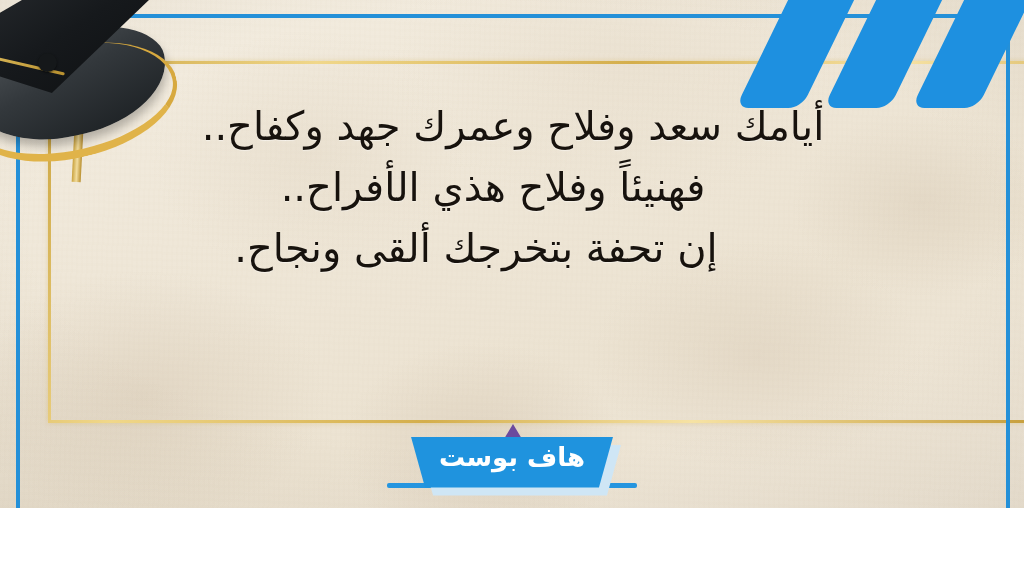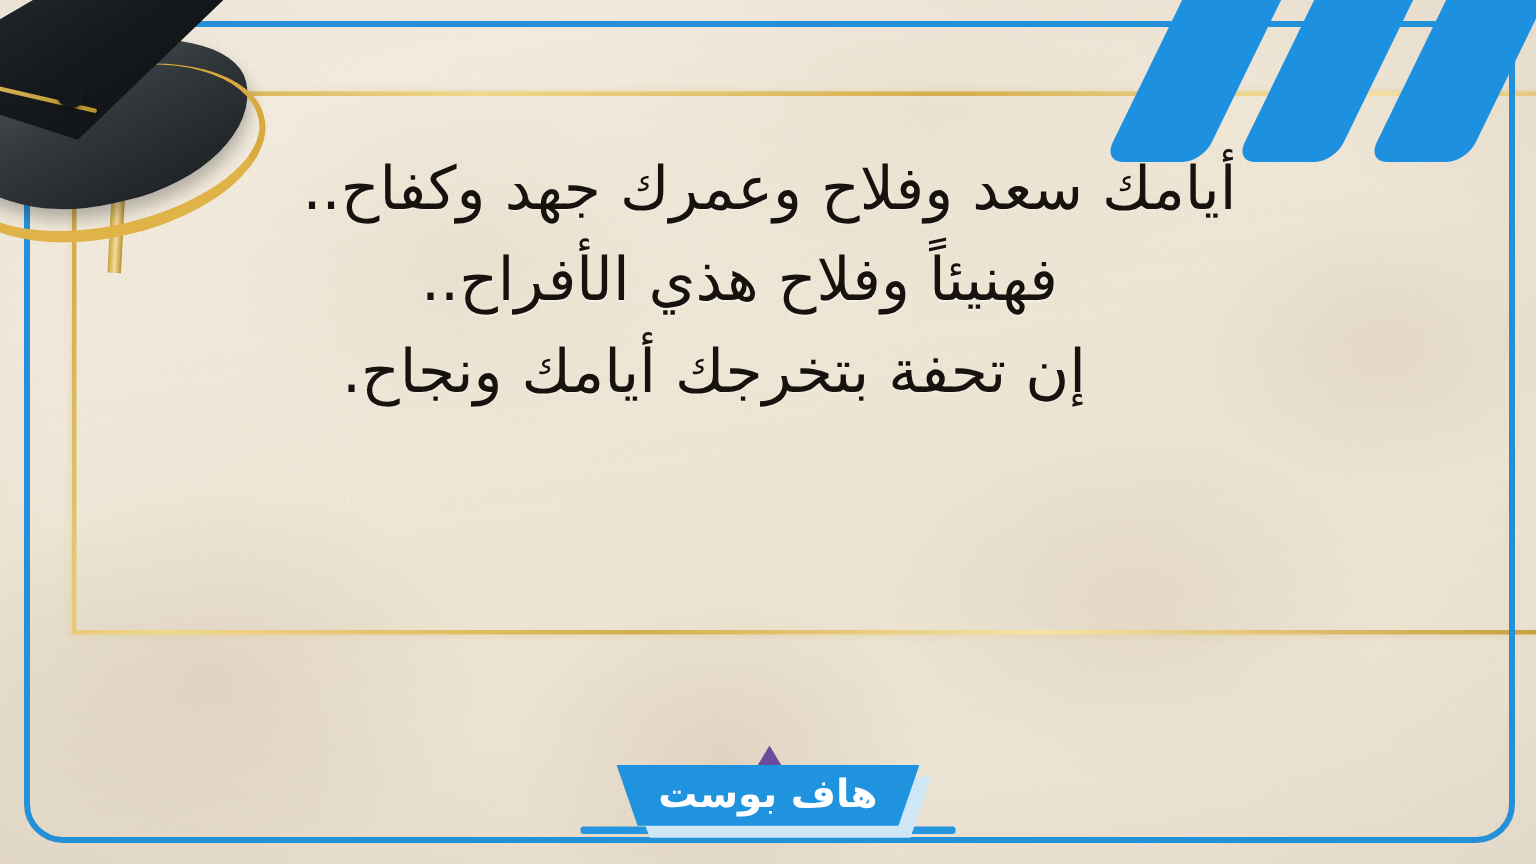--- a/index.html
+++ b/index.html
@@ -4,21 +4,21 @@
 <title>Graduation Congratulation Card</title>
 <style>
   html, body {
     margin: 0;
     padding: 0;
     background: #ffffff;
   }
   #stage {
     position: relative;
     width: 1024px;
-    height: 576px;
+    height: 508px;
     overflow: hidden;
     font-family: "DejaVu Sans", sans-serif;
     background-color: #efe7d9;
   }
 
   
   .paper-bg {
     position: absolute;
     inset: 0;
     background-color: #f0e8da;
@@ -217,21 +217,21 @@
     left: 8px;
     top: 8px;
     width: 100%;
     height: 100%;
     background: #cfe6f5;
     clip-path: polygon(0 0, 100% 0, 93% 100%, 7% 100%);
   }
   .logo-plate {
     position: relative;
     background: #1f93de;
-    padding: 7px 28px 8px;
+    padding: 7px 28px 18px;
     clip-path: polygon(0 0, 100% 0, 93% 100%, 7% 100%);
   }
   .logo-text {
     font-family: "DejaVu Sans", sans-serif;
     font-size: 26px;
     font-weight: bold;
     color: #ffffff;
     direction: rtl;
     letter-spacing: 0;
     line-height: 1;
@@ -289,21 +289,21 @@
     <div class="cap-bowl"></div>
     <div class="cap-rim"></div>
     <div class="cap-board"></div>
     <div class="cap-tassel-cord"></div>
     <div class="cap-button"></div>
   </div>
 
   <div class="poem">
     <div class="poem-line l1">أيامك سعد وفلاح وعمرك جهد وكفاح..</div>
     <div class="poem-line l2">فهنيئاً وفلاح هذي الأفراح..</div>
-    <div class="poem-line l3">إن تحفة بتخرجك أيامك ونجاح.</div>
+    <div class="poem-line l3">إن تحفة بتخرجك ألقى ونجاح.</div>
   </div>
 
   <div class="logo-wrap">
     <div class="logo-rail">
       <div class="logo-tick left"></div>
       <div class="logo-tick right"></div>
       <div class="logo-notch"></div>
     </div>
     <div class="logo">
       <div class="logo-peak"></div>

